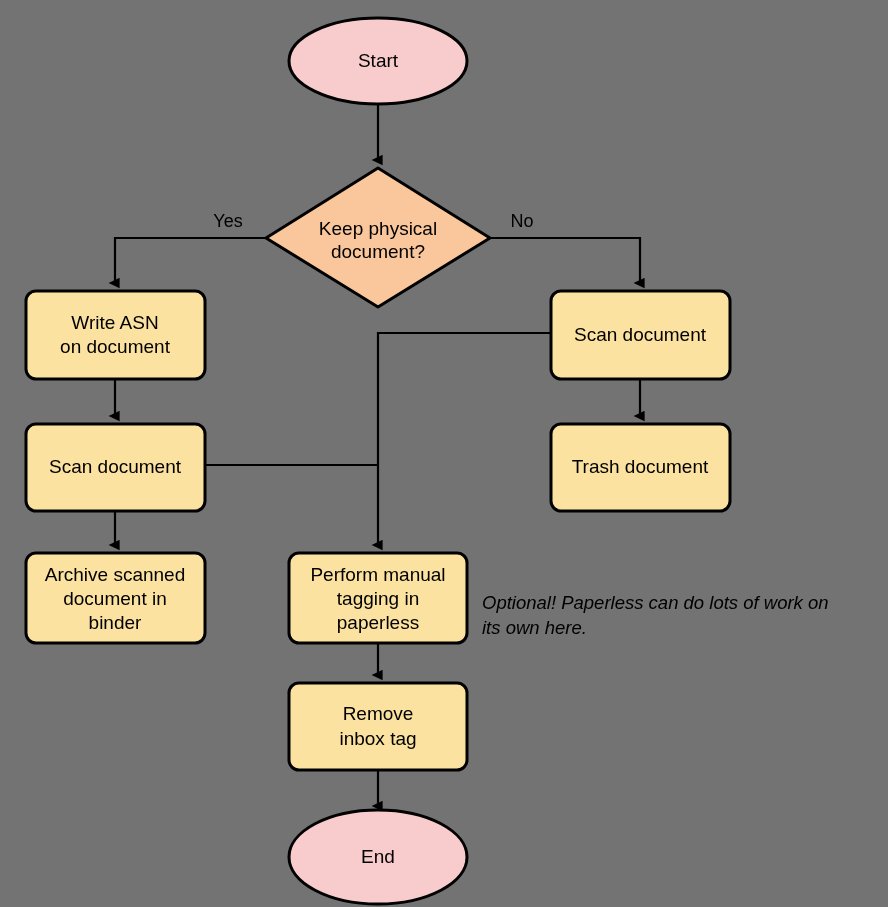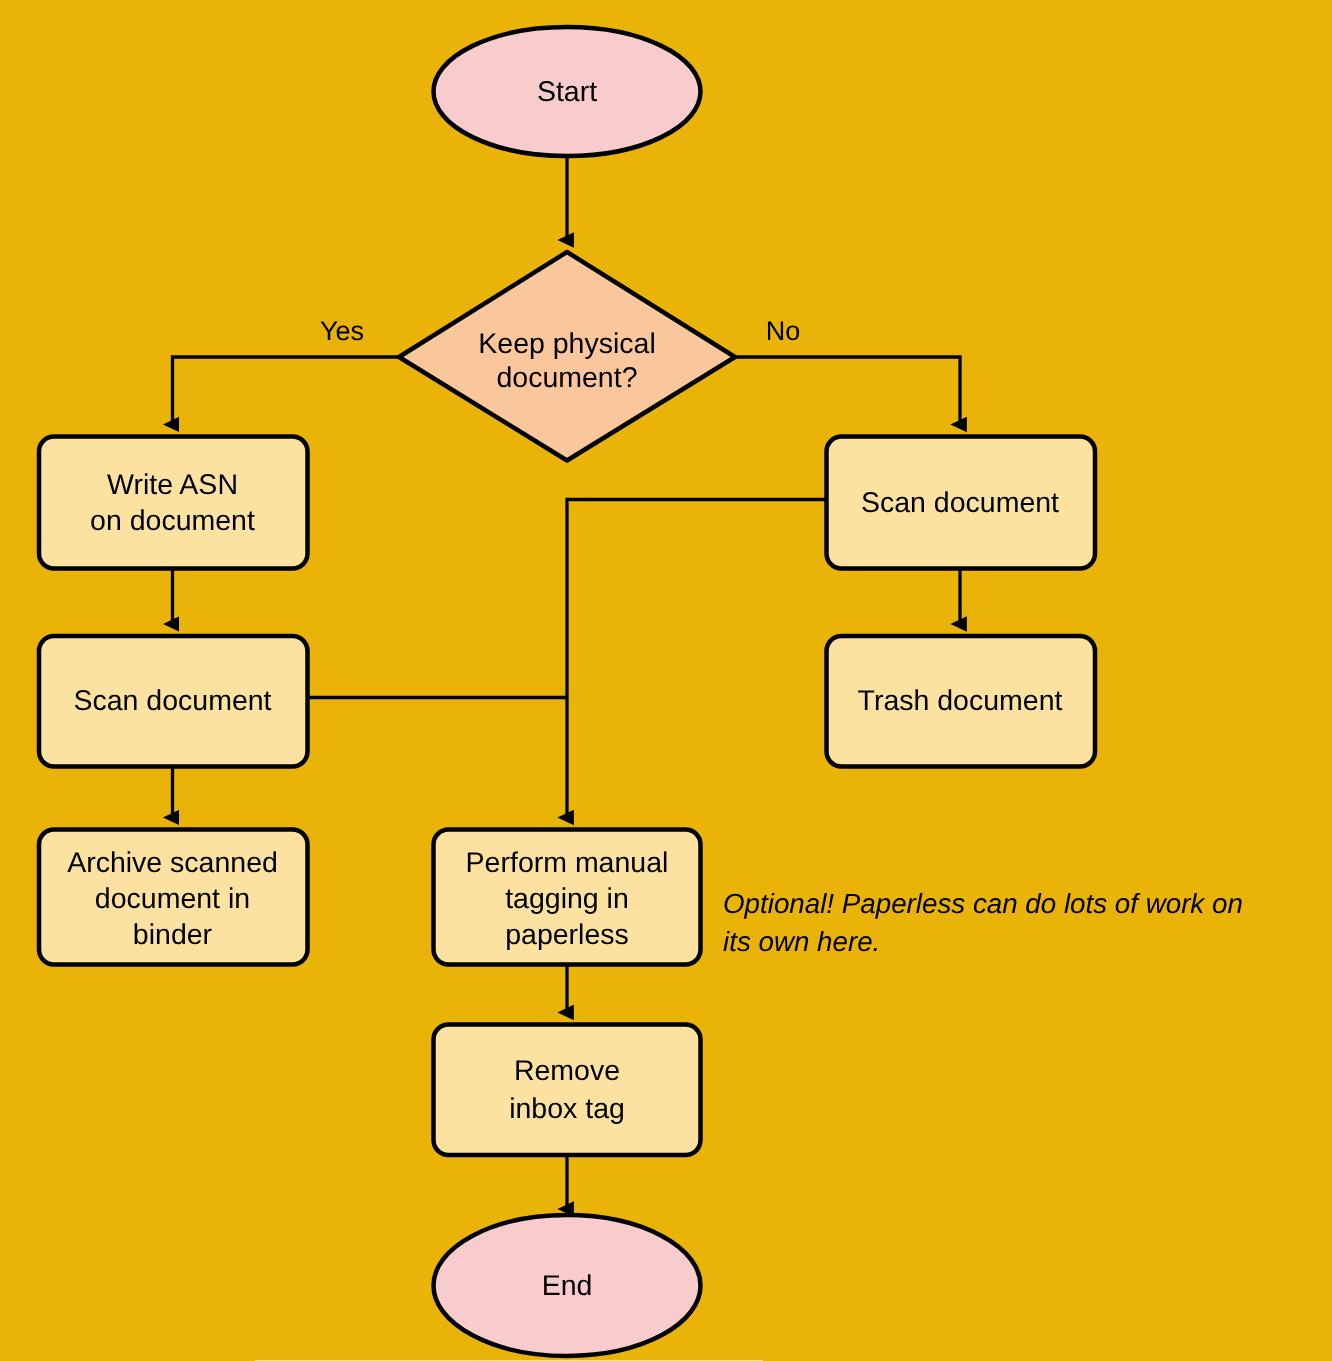--- a/index.html
+++ b/index.html
@@ -9,21 +9,21 @@
     background: #ffffff;
   }
   body {
     font-family: "Liberation Sans", sans-serif;
     -webkit-font-smoothing: antialiased;
   }
   #canvas {
     position: relative;
     width: 888px;
     height: 907px;
-    background: #eab308;
+    background: #737373;
     overflow: hidden;
   }
   #diagram-svg {
     position: absolute;
     top: 0;
     left: 0;
     width: 888px;
     height: 907px;
   }
   .node-shape {

